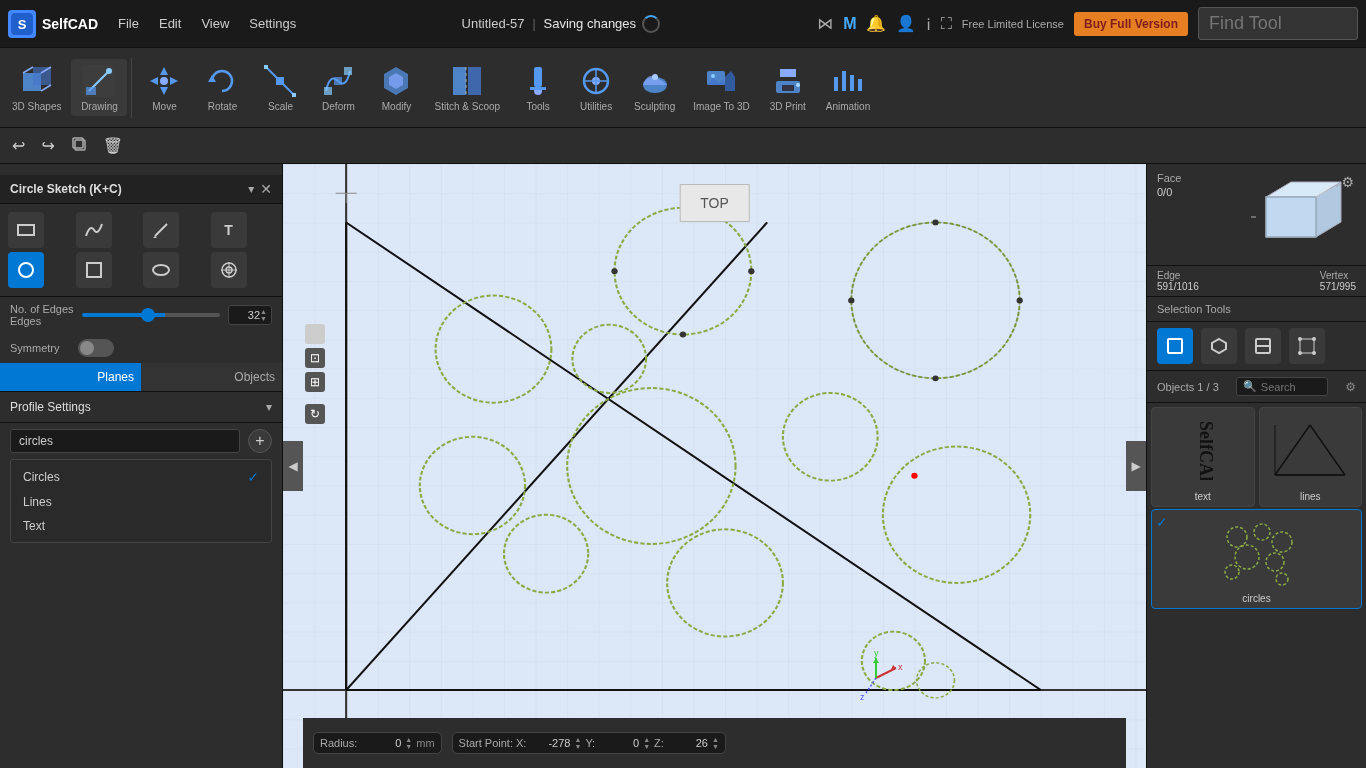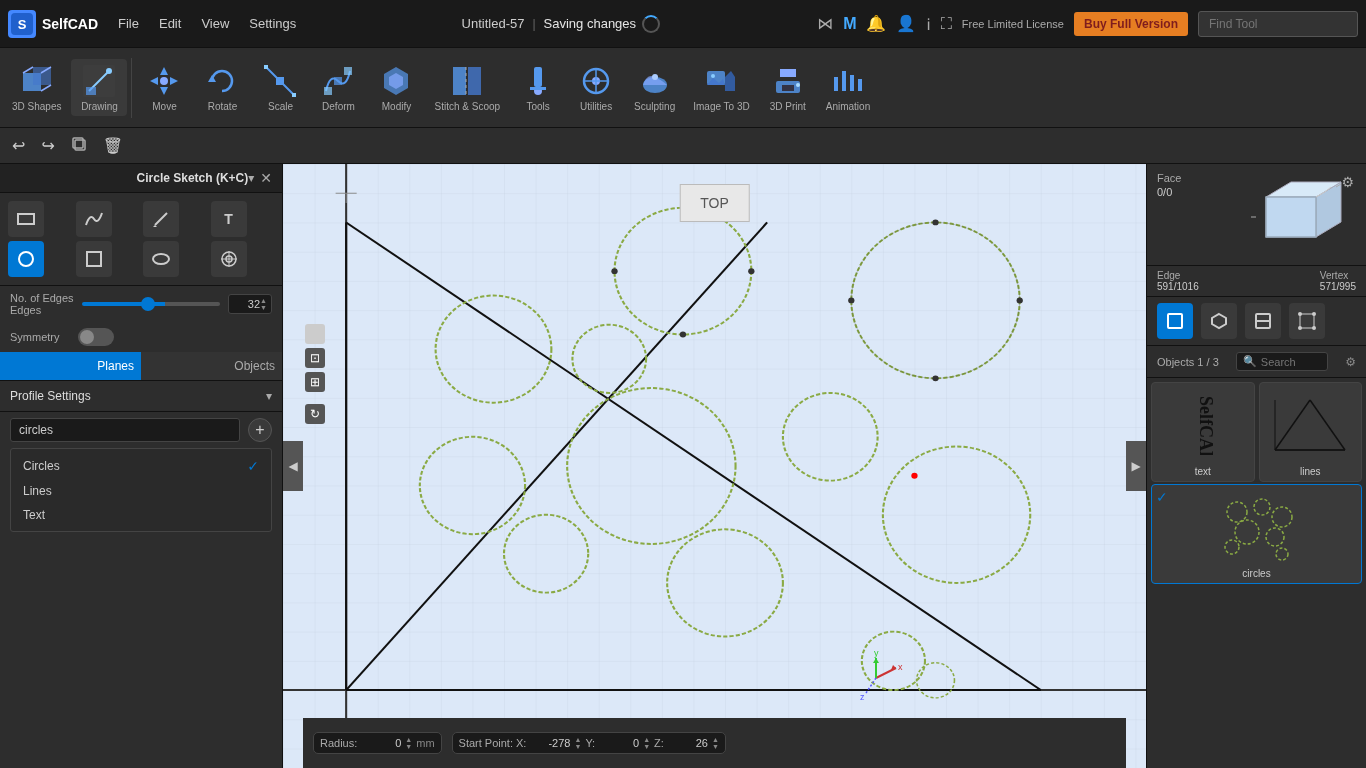--- a/index.html
+++ b/index.html
@@ -21,21 +21,21 @@
     .menu-btn { color: #ccc; background: none; border: none; cursor: pointer; padding: 4px 8px; font-size: 13px; }
     .title-area { flex: 1; display: flex; align-items: center; justify-content: center; gap: 8px; }
     .doc-title { color: #ccc; font-size: 13px; }
     .saving-text { color: #e5e5e5; font-size: 13px; display: flex; align-items: center; gap: 6px; }
     .spinner { width: 18px; height: 18px; border: 2px solid #555; border-top: 2px solid #4af; border-radius: 50%; animation: spin 1s linear infinite; }
     @keyframes spin { to { transform: rotate(360deg); } }
     .right-icons { display: flex; align-items: center; gap: 10px; }
     .icon-btn { color: #aaa; cursor: pointer; font-size: 16px; }
     .license-text { color: #aaa; font-size: 11px; white-space: nowrap; }
     .buy-btn { background: #e67e22; color: #7f1d1d; border: none; padding: 5px 10px; border-radius: 3px; cursor: pointer; font-size: 12px; font-weight: bold; }
-    .find-tool-input { background: #333; border: 1px solid #555; color: #ccc; padding: 5px 10px; border-radius: 3px; font-size: 12px; width: 160px; outline: none; }
+    .find-tool-input { background: #333; border: 1px solid #555; color: #ccc; padding: 5px 10px; border-radius: 3px; font-size: 18px; width: 160px; outline: none; }
 
     
     #toolbar {
       height: 80px;
       background: #2d2d2d;
       display: flex;
       align-items: center;
       padding: 0 4px;
       border-bottom: 1px solid #111;
       gap: 2px;
@@ -79,22 +79,23 @@
       border-right: 1px solid #111;
       display: flex;
       flex-direction: column;
       overflow: hidden;
     }
     .panel-header {
       background: #222;
       padding: 6px 10px;
       display: flex;
       align-items: center;
-      justify-content: flex-end;
-      border-bottom: 1px solid #111;
+      justify-content: space-between;
+      border-bottom: 1px solid #111;
+      margin-top: 11px;
     }
     .panel-title { color: #ddd; font-size: 12px; font-weight: bold; }
     .panel-close { color: #aaa; cursor: pointer; font-size: 14px; }
     .panel-dropdown { color: #aaa; cursor: pointer; font-size: 12px; }
 
     
     .draw-tools-grid {
       display: grid;
       grid-template-columns: repeat(4, 1fr);
       gap: 4px;
@@ -952,20 +953,21 @@
       <div class="ev-item">
         <span class="ev-label">Edge</span>
         <span class="ev-value">591/1016</span>
       </div>
       <div class="ev-item">
         <span class="ev-label">Vertex</span>
         <span class="ev-value">571/995</span>
       </div>
     </div>
 
+    <div class="selection-tools-label">Selection Tools</div>
 
     <div class="sel-tools-row">
       <div class="sel-tool-btn active">
         <svg width="20" height="20" viewBox="0 0 20 20">
             <rect x="3" y="3" width="14" height="14" rx="1" fill="none" stroke="white" stroke-width="2"></rect>
           </svg>
       </div>
       <div class="sel-tool-btn">
         <svg width="20" height="20" viewBox="0 0 20 20">
             <polygon points="10,3 17,7 17,13 10,17 3,13 3,7" fill="none" stroke="#ccc" stroke-width="2"></polygon>

